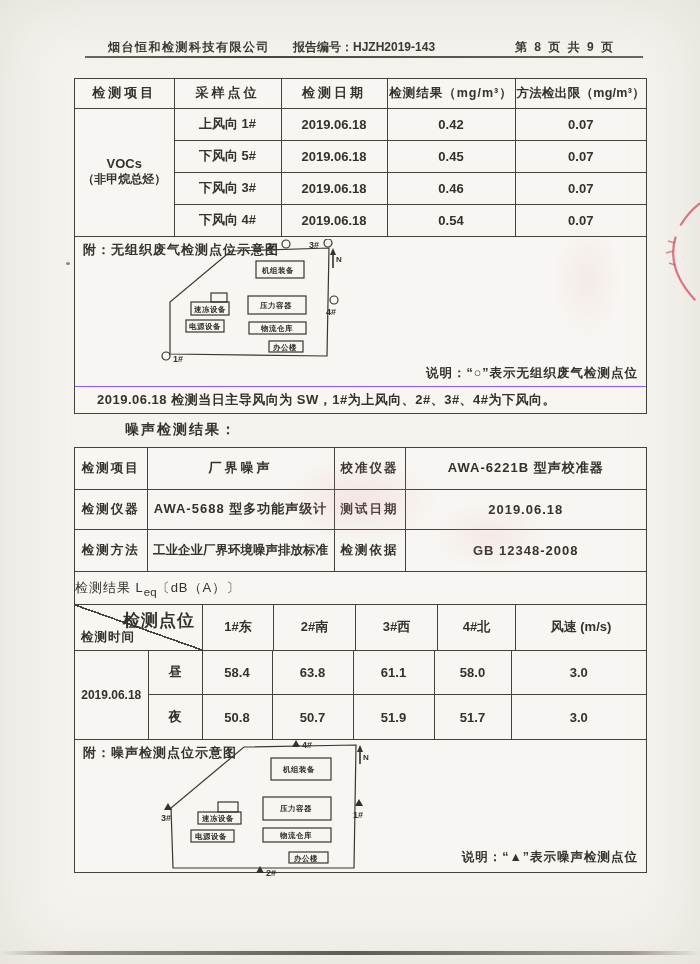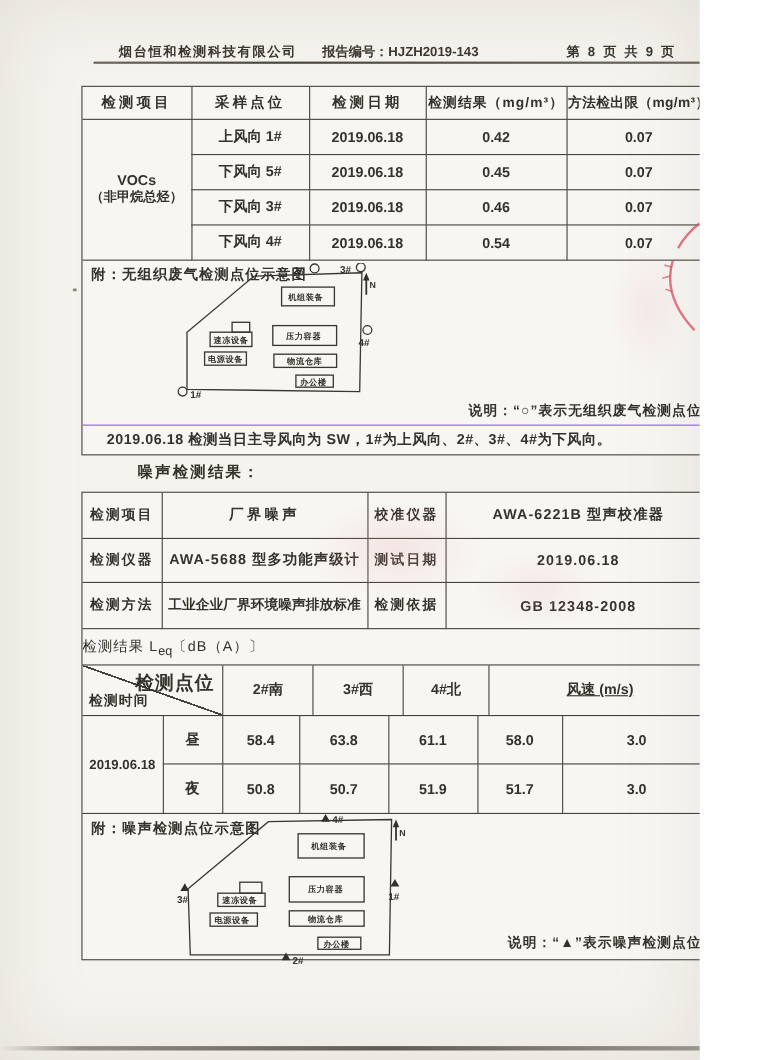--- a/index.html
+++ b/index.html
@@ -1,17 +1,17 @@
 <!DOCTYPE html>
 <html><head>
 <meta charset="utf-8">
 <style>
   html,body{margin:0;padding:0;}
   .page{
-    position:relative;width:636px;height:964px;overflow:hidden;
+    position:relative;width:700px;height:964px;overflow:hidden;
     background:#f5f3ee;
     box-shadow:inset 0 0 70px rgba(185,178,165,.30);
     font-family:"Liberation Sans","DejaVu Sans",sans-serif;
     color:#35312b;
   }
   .abs{position:absolute;}
   
   .hdr{font-size:12px;font-weight:bold;color:#3c3831;white-space:nowrap;}
   .hdr-rule{height:2px;background:linear-gradient(90deg,#6b665c,#49453d 30%,#5d594f 70%,#6b665c);}
   
@@ -32,21 +32,21 @@
   .legend{position:absolute;right:8px;bottom:4px;font-size:12.5px;font-weight:bold;letter-spacing:1px;}
   .windrow{border-top:1px solid #8b5cf6;height:26px;line-height:26px;padding-left:22px;
            font-size:13px;font-weight:bold;letter-spacing:.5px;}
   .sect-title{font-size:14px;font-weight:bold;letter-spacing:2px;}
   
   .rowline{border-bottom:1px solid #45413a;}
   .result-row{height:32px;line-height:32px;text-align:left;font-size:13px;font-weight:normal;letter-spacing:1px;}
   .flexrow{display:flex;}
   .hcell{border-right:1px solid #45413a;display:flex;align-items:center;justify-content:center;
          font-size:13px;font-weight:bold;}
-  .hcell.last{border-right:none;text-decoration:underline;}
+  .hcell.last{border-right:none;}
   .diagcell{position:relative;
     background-image:linear-gradient(to top right,transparent calc(50% - .8px),#45413a calc(50% - .8px),#45413a calc(50% + .8px),transparent calc(50% + .8px));}
   .diag-top{position:absolute;right:7px;top:4px;font-size:17px;font-weight:bold;letter-spacing:1px;}
   .diag-bottom{position:absolute;left:6px;bottom:4px;font-size:12.5px;font-weight:bold;letter-spacing:1px;}
   
   svg text{fill:#34302a;font-family:"Liberation Sans","DejaVu Sans",sans-serif;font-weight:bold;}
   svg .bld{font-size:7.5px;letter-spacing:.5px;}
   svg .pt{font-size:9px;}
   svg .shape{fill:none;stroke:#3a3630;stroke-width:1.2;}
   
@@ -184,20 +184,21 @@
 
     <div class="result-row rowline">
       <span>检测结果 L</span><sub class="sub2">eq</sub><span>〔dB（A）〕</span>
     </div>
 
     <div class="flexrow rowline" style="height:45px;">
       <div class="hcell diagcell" style="width:127px;">
         <span class="diag-top">检测点位</span>
         <span class="diag-bottom">检测时间</span>
       </div>
+      <div class="hcell" style="width:70px;">1#东</div>
       <div class="hcell" style="width:81px;">2#南</div>
       <div class="hcell" style="width:81px;">3#西</div>
       <div class="hcell" style="width:77px;">4#北</div>
       <div class="hcell last f125" style="flex:1;">风速 (m/s)</div>
     </div>
 
     <table>
       <colgroup>
           <col style="width:73px">
           <col style="width:54px">

